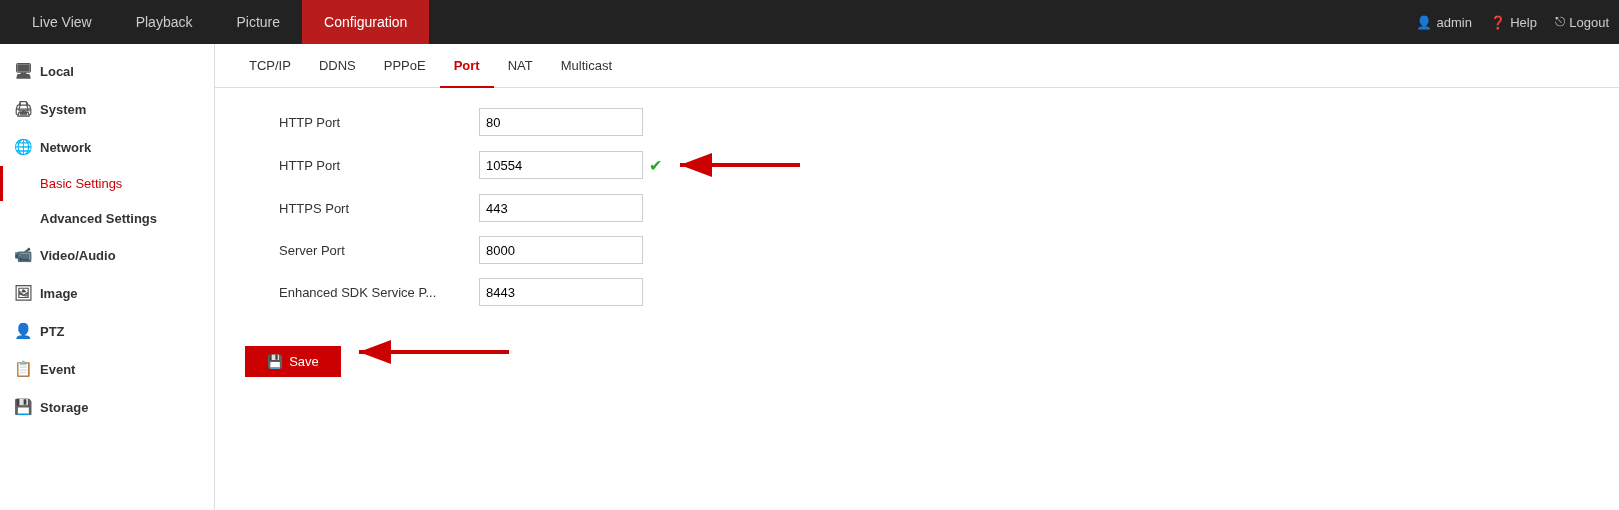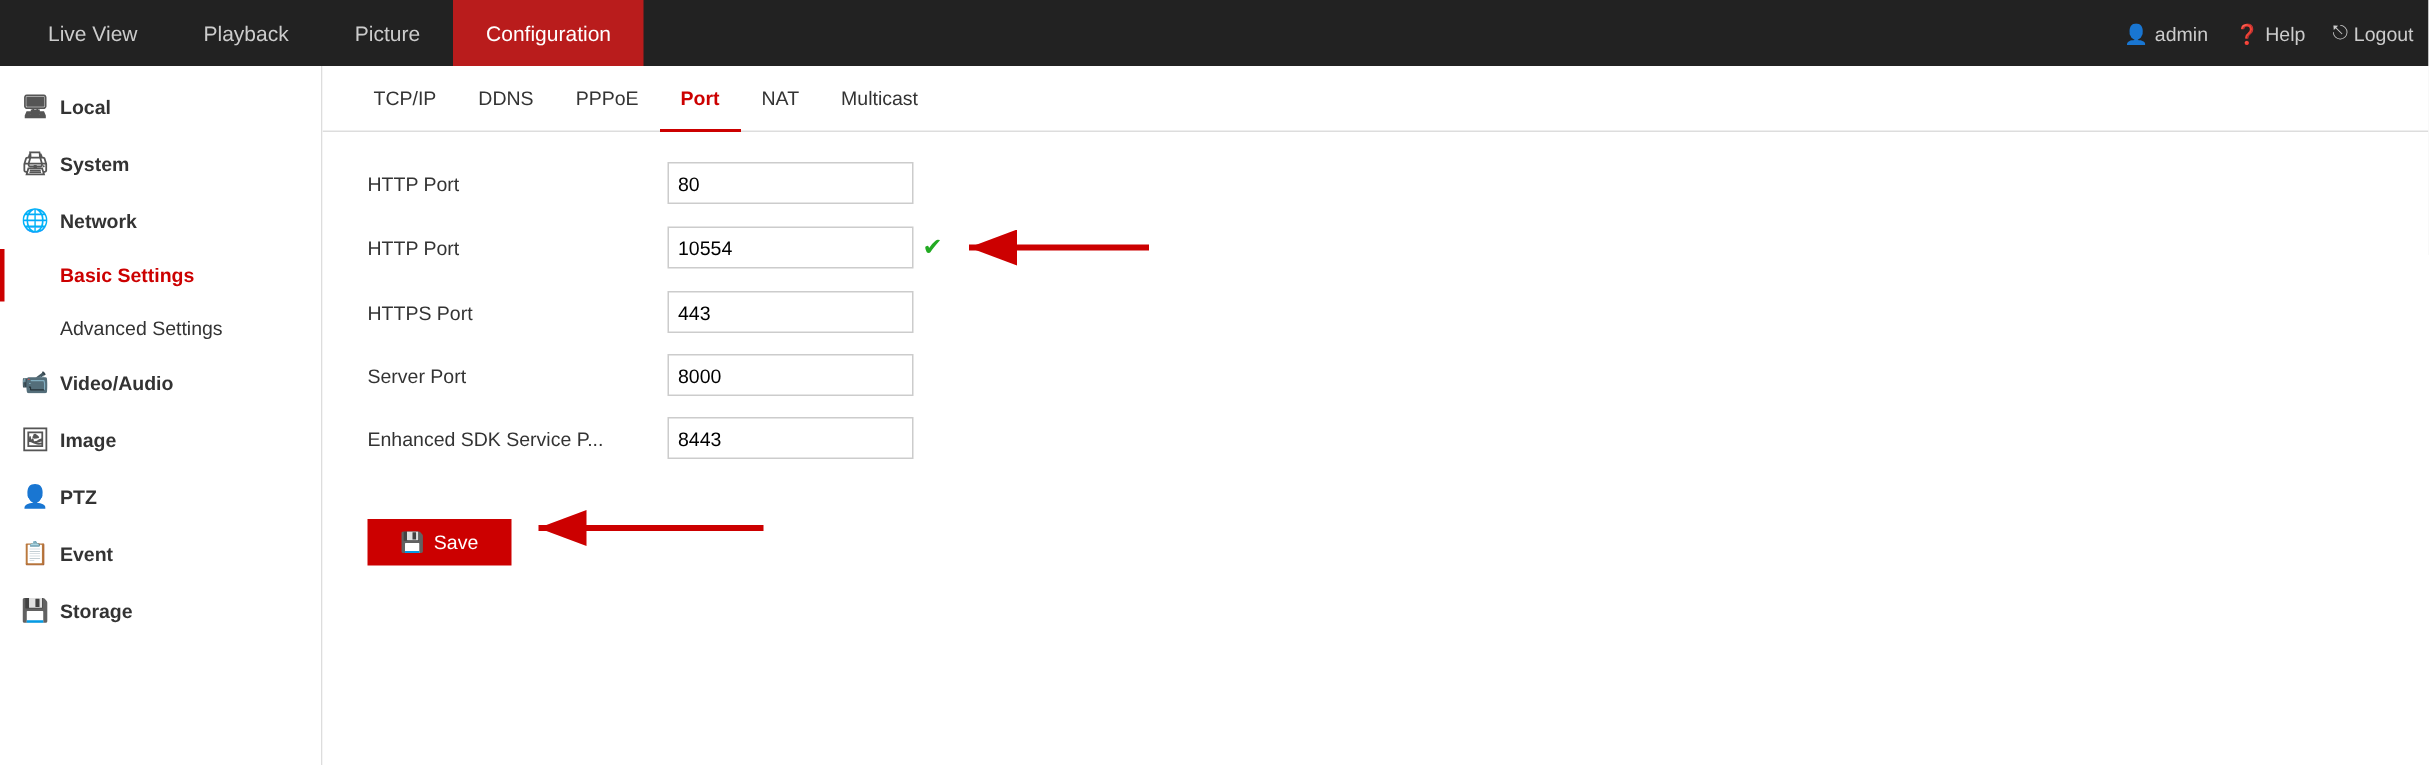--- a/index.html
+++ b/index.html
@@ -77,25 +77,25 @@
       text-align: center;
       color: #555;
       font-size: 15px;
     }
     .sidebar-section {
       font-weight: bold;
       color: #333;
     }
     .sidebar-sub {
       padding-left: 40px;
-      font-weight: normal;
+      font-weight: bold;
     }
     .sidebar-sub.active {
       color: #cc0000;
-      font-weight: bold;
+      font-weight: normal;
       border-left: 3px solid #cc0000;
       padding-left: 37px;
     }
 
     
     .content {
       flex: 1;
       background: #fff;
       padding: 0;
       overflow-y: auto;
@@ -132,20 +132,21 @@
     }
     .form-row {
       display: flex;
       align-items: center;
       margin-bottom: 14px;
     }
     .form-label {
       width: 200px;
       color: #333;
       font-size: 13px;
+      margin-left: 34px;
     }
     .form-input {
       width: 164px;
       height: 28px;
       border: 1px solid #ccc;
       padding: 0 6px;
       font-size: 13px;
       outline: none;
     }
     .valid-icon {

